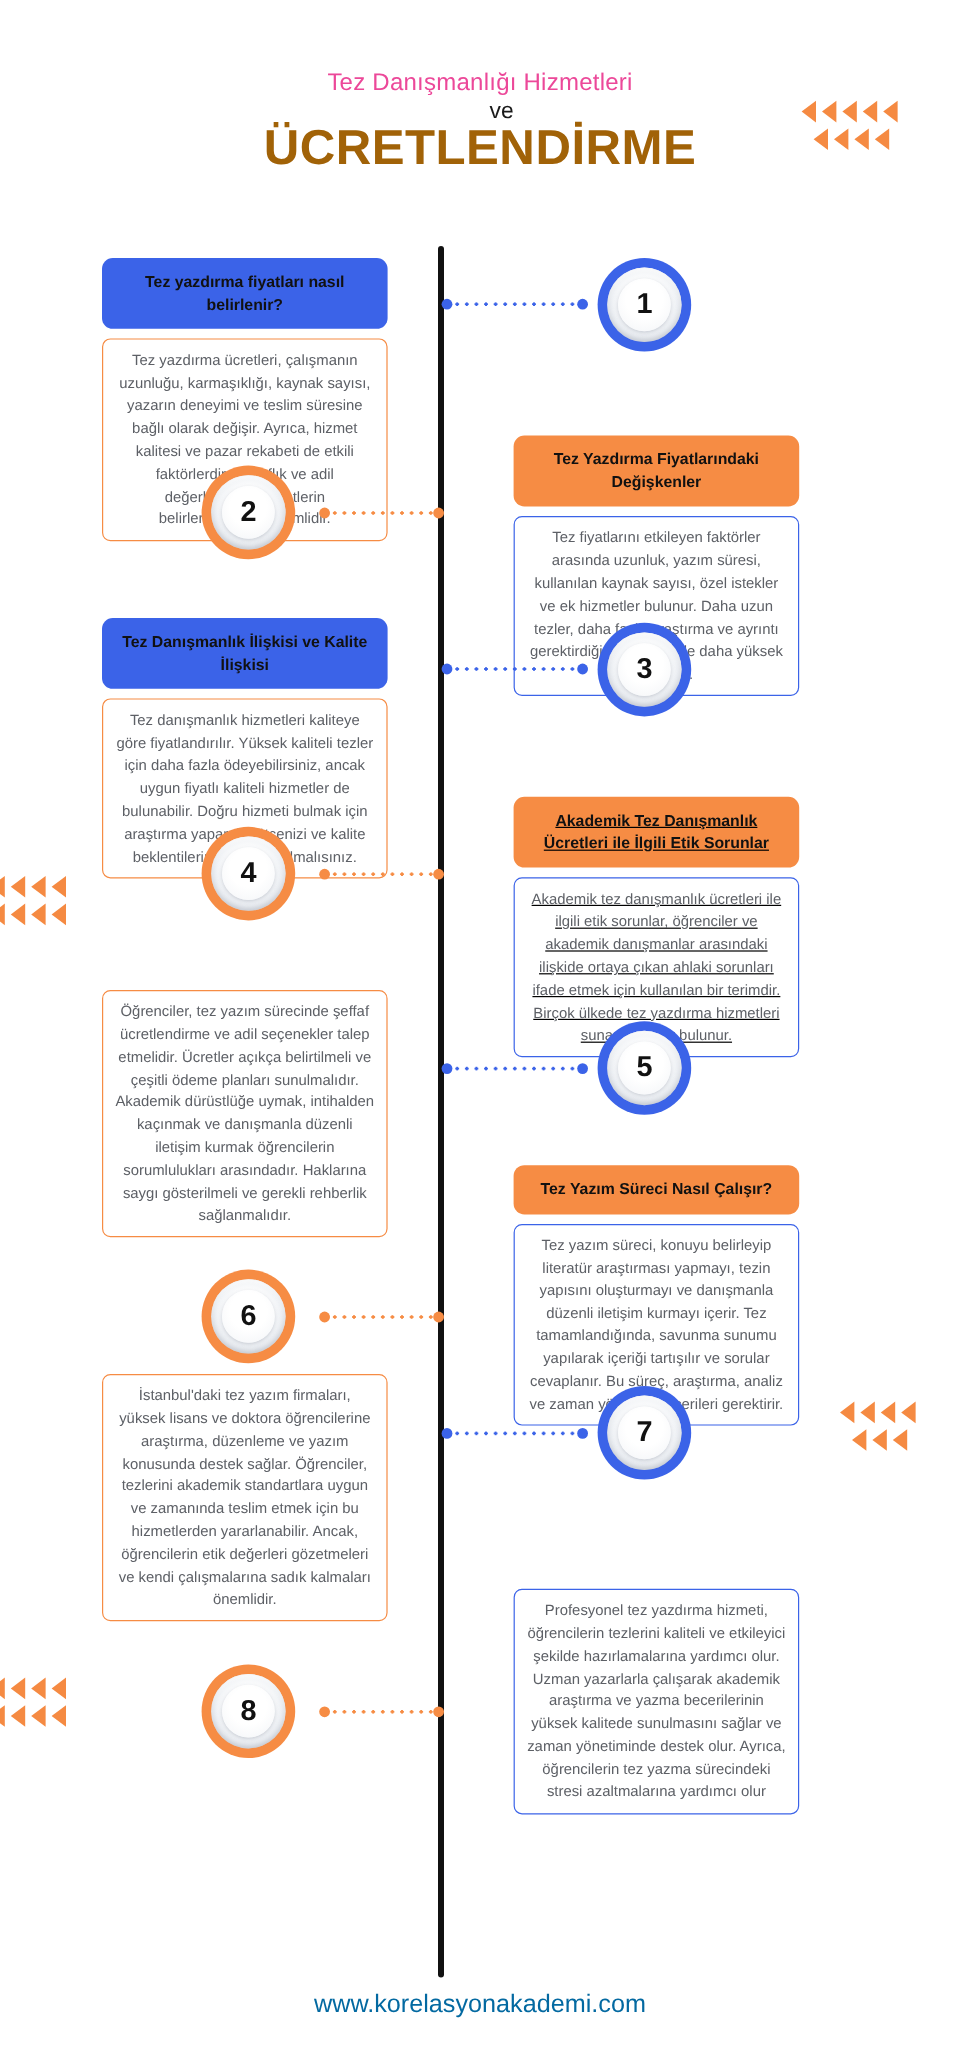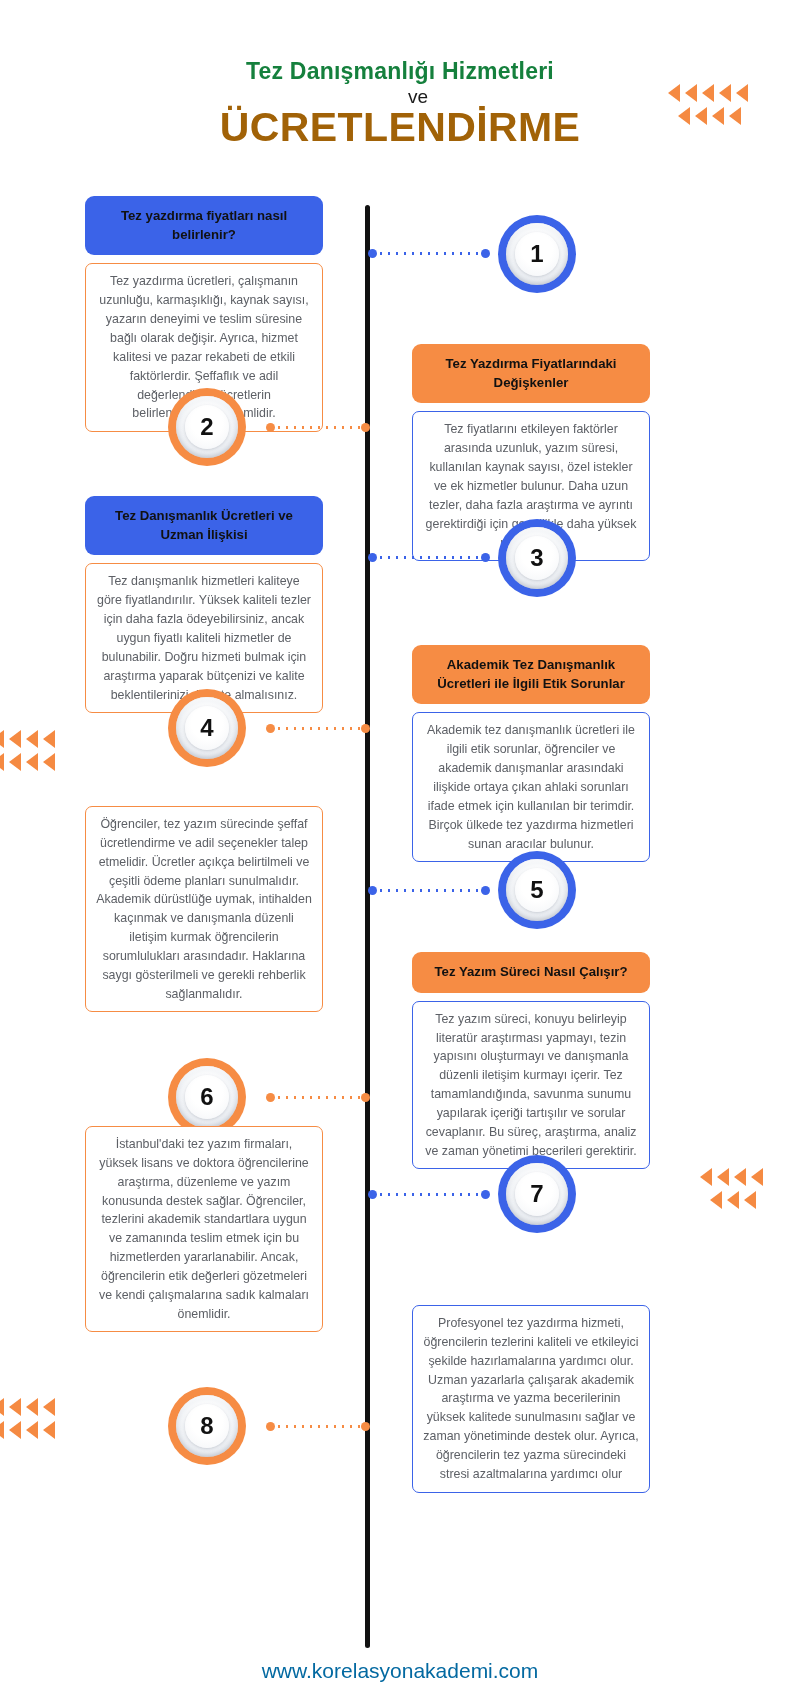--- a/index.html
+++ b/index.html
@@ -14,24 +14,24 @@
 
   
   .header {
     position: absolute;
     top: 58px;
     left: 0;
     width: 800px;
     text-align: center;
   }
   .header .line1 {
-    font-size: 23px;
-    color: #15803d;
+    font-size: 20px;
+    color: #ec4899;
     letter-spacing: .2px;
-    font-weight: 700;
+    font-weight: 400;
   }
   .header .line2 {
     font-size: 19px;
     color: #1a1a1a;
     margin-top: 1px;
     font-weight: 400;
     padding-left: 36px;
   }
   .header .line3 {
     font-size: 41px;
@@ -55,23 +55,23 @@
   .spine {
     position: absolute;
     left: 365px;
     top: 205px;
     width: 5px;
     height: 1443px;
     background: #111111;
     border-radius: 3px;
   }
 
-  .card { position: absolute; width: 238px; }
+  .card { position: absolute; width: 238px; margin-top: 19px; }
   .card.left  { left: 85px; }
-  .card.right { left: 412px; }
+  .card.right { left: 428px; }
 
   .card-head {
     border-radius: 9px;
     padding: 11px 14px;
     text-align: center;
     font-weight: 700;
     font-size: 13.2px;
     line-height: 1.42;
     color: #111111;
   }
@@ -244,35 +244,35 @@
       <span class="num">2</span>
     </div>
 </div>
 <div class="conn orange" style="top:423px; left:266px; width:104px;">
   <div class="cap"></div>
     <div class="dotline"></div>
     <div class="cap"></div>
 </div>
 
 <div class="card left" style="top:496px;">
-  <div class="card-head blue">Tez Danışmanlık Ücretleri ve Uzman İlişkisi</div>
+  <div class="card-head blue">Tez Danışmanlık İlişkisi ve Kalite İlişkisi</div>
   <div class="card-body orange-b">Tez danışmanlık hizmetleri kaliteye göre fiyatlandırılır. Yüksek kaliteli tezler için daha fazla ödeyebilirsiniz, ancak uygun fiyatlı kaliteli hizmetler de bulunabilir. Doğru hizmeti bulmak için araştırma yaparak bütçenizi ve kalite beklentilerinizi dikkate almalısınız.</div>
 </div>
 <div class="medal blue" style="top:519px; left:498px;">
   <div class="inner">
       <span class="num">3</span>
     </div>
 </div>
 <div class="conn blue" style="top:553px; left:368px; width:122px;">
   <div class="cap"></div>
     <div class="dotline"></div>
     <div class="cap"></div>
 </div>
 
-<div class="card right" style="top:645px;">
+<div class="card right" style="top:645px;text-decoration:underline;">
   <div class="card-head orange">Akademik Tez Danışmanlık Ücretleri ile İlgili Etik Sorunlar</div>
   <div class="card-body blue-b">Akademik tez danışmanlık ücretleri ile ilgili etik sorunlar, öğrenciler ve akademik danışmanlar arasındaki ilişkide ortaya çıkan ahlaki sorunları ifade etmek için kullanılan bir terimdir. Birçok ülkede tez yazdırma hizmetleri sunan aracılar bulunur.</div>
 </div>
 <div class="medal orange" style="top:689px; left:168px;">
   <div class="inner">
       <span class="num">4</span>
     </div>
 </div>
 <div class="conn orange" style="top:724px; left:266px; width:104px;">
   <div class="cap"></div>

